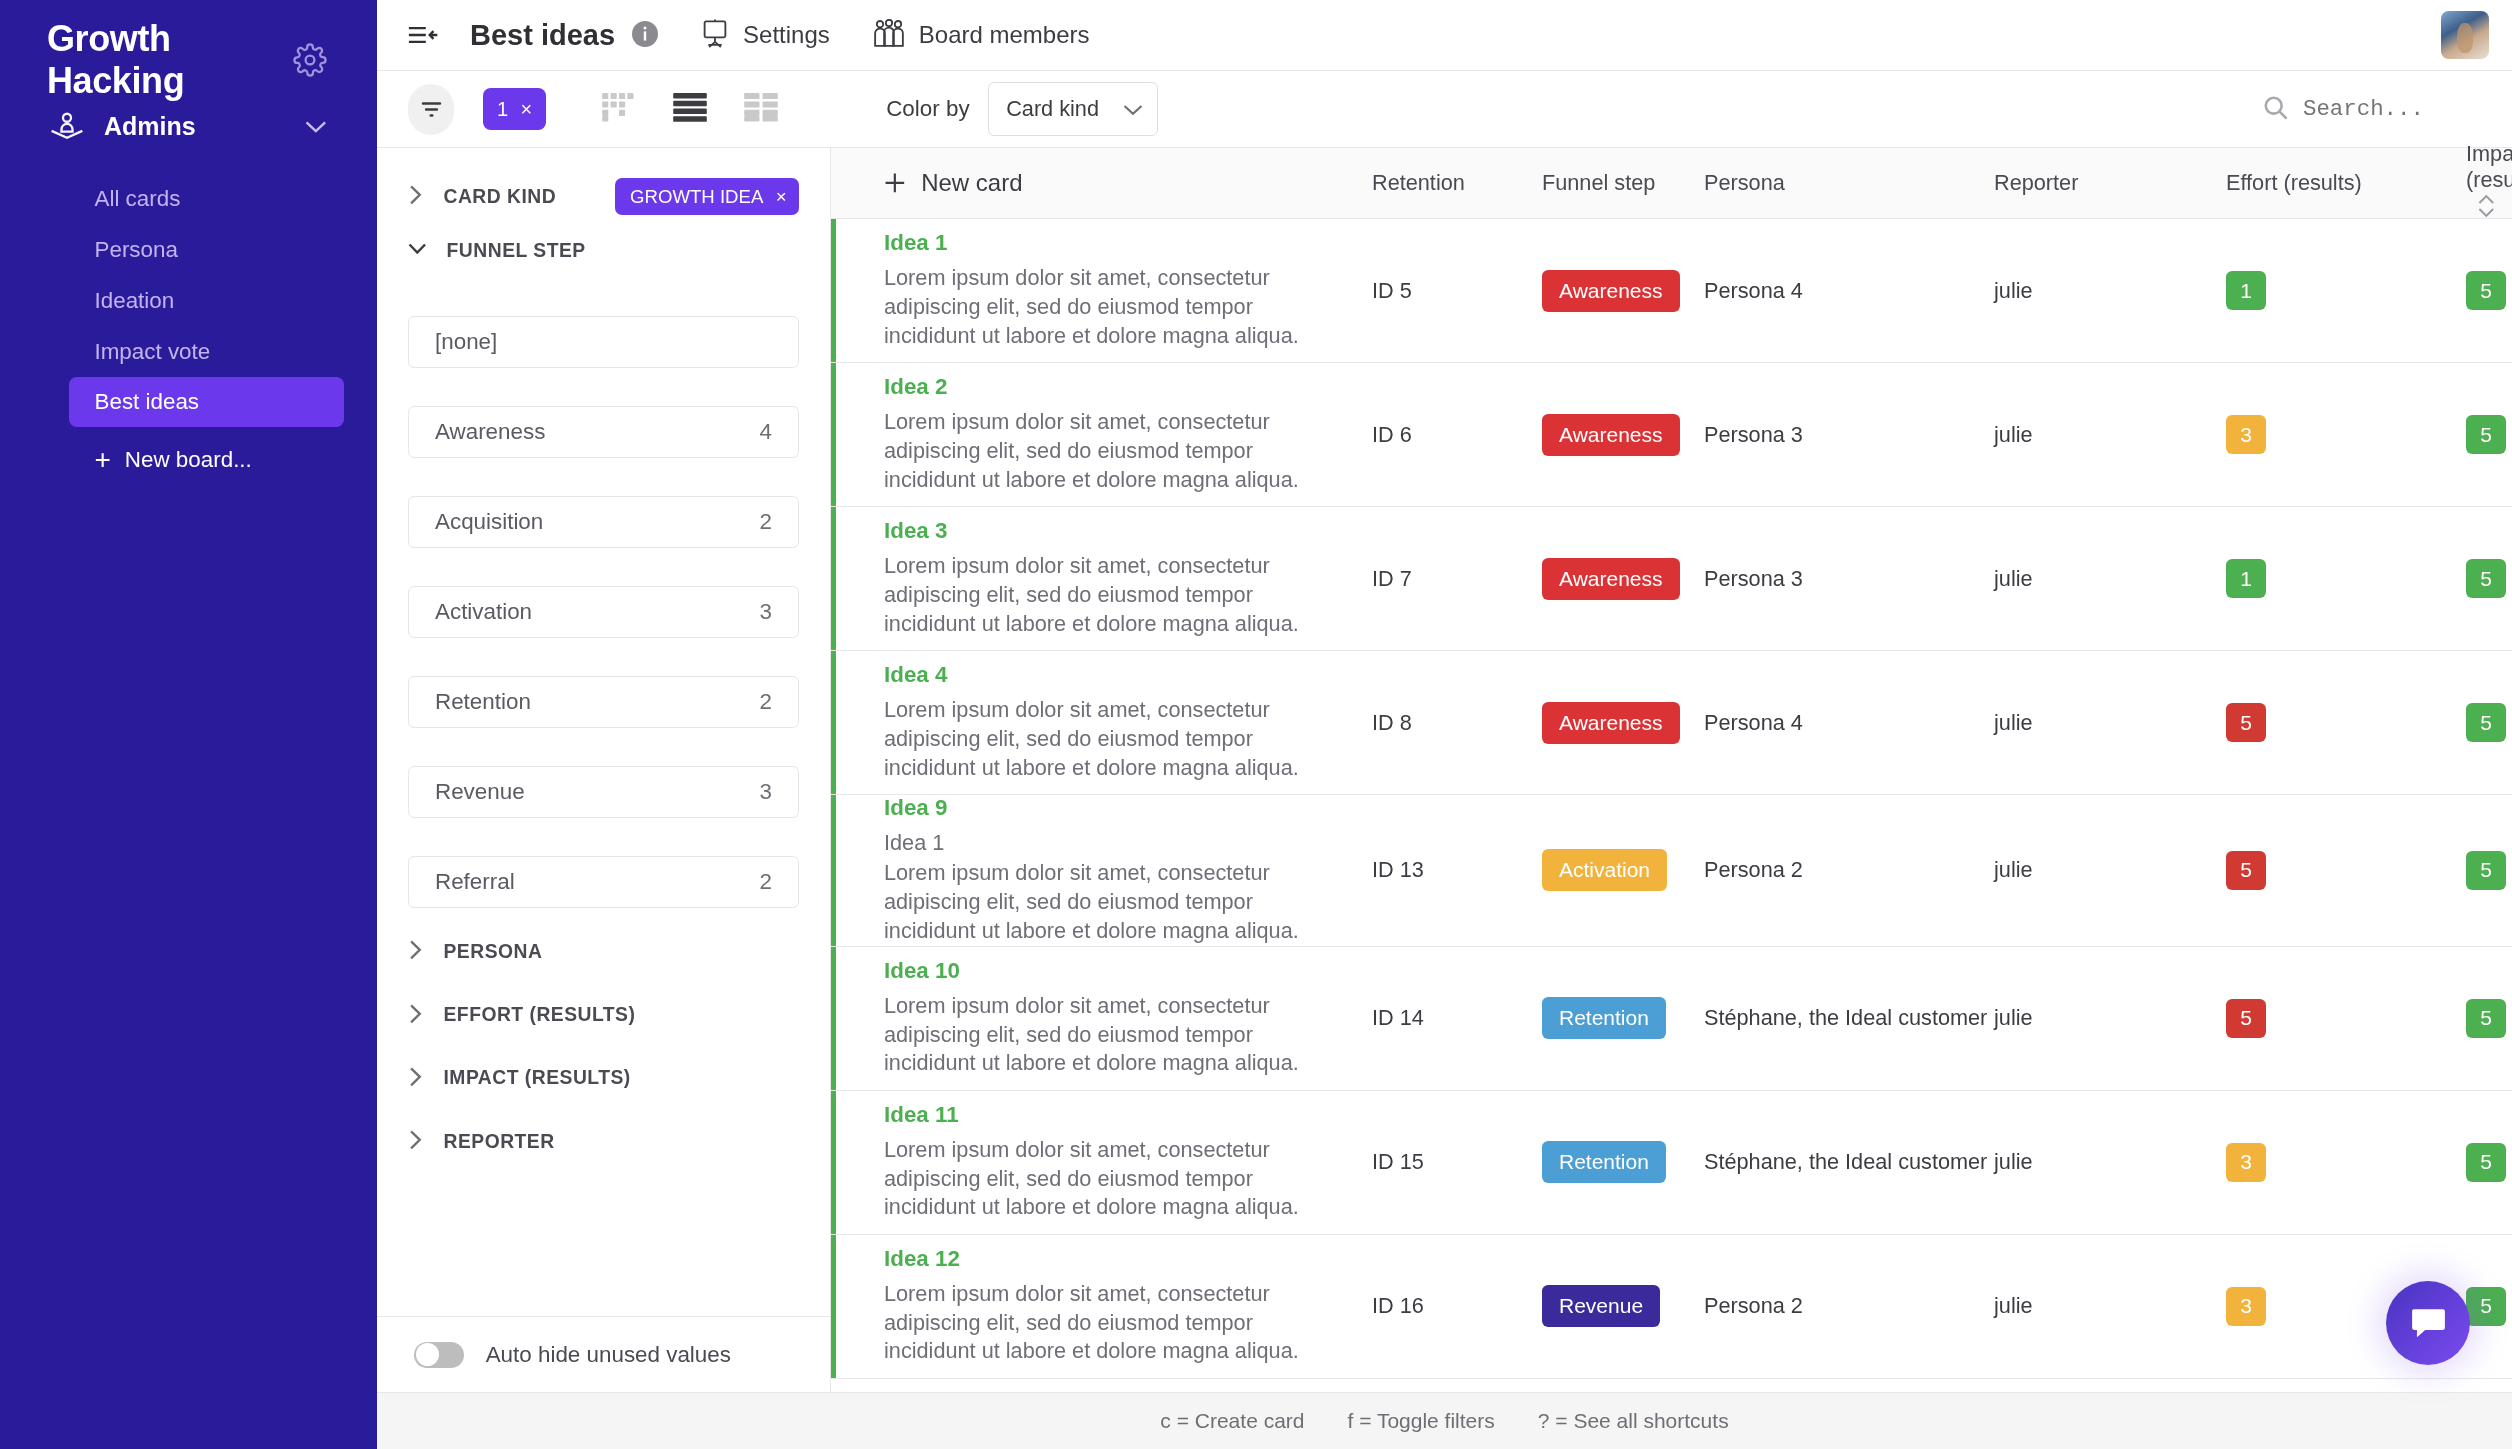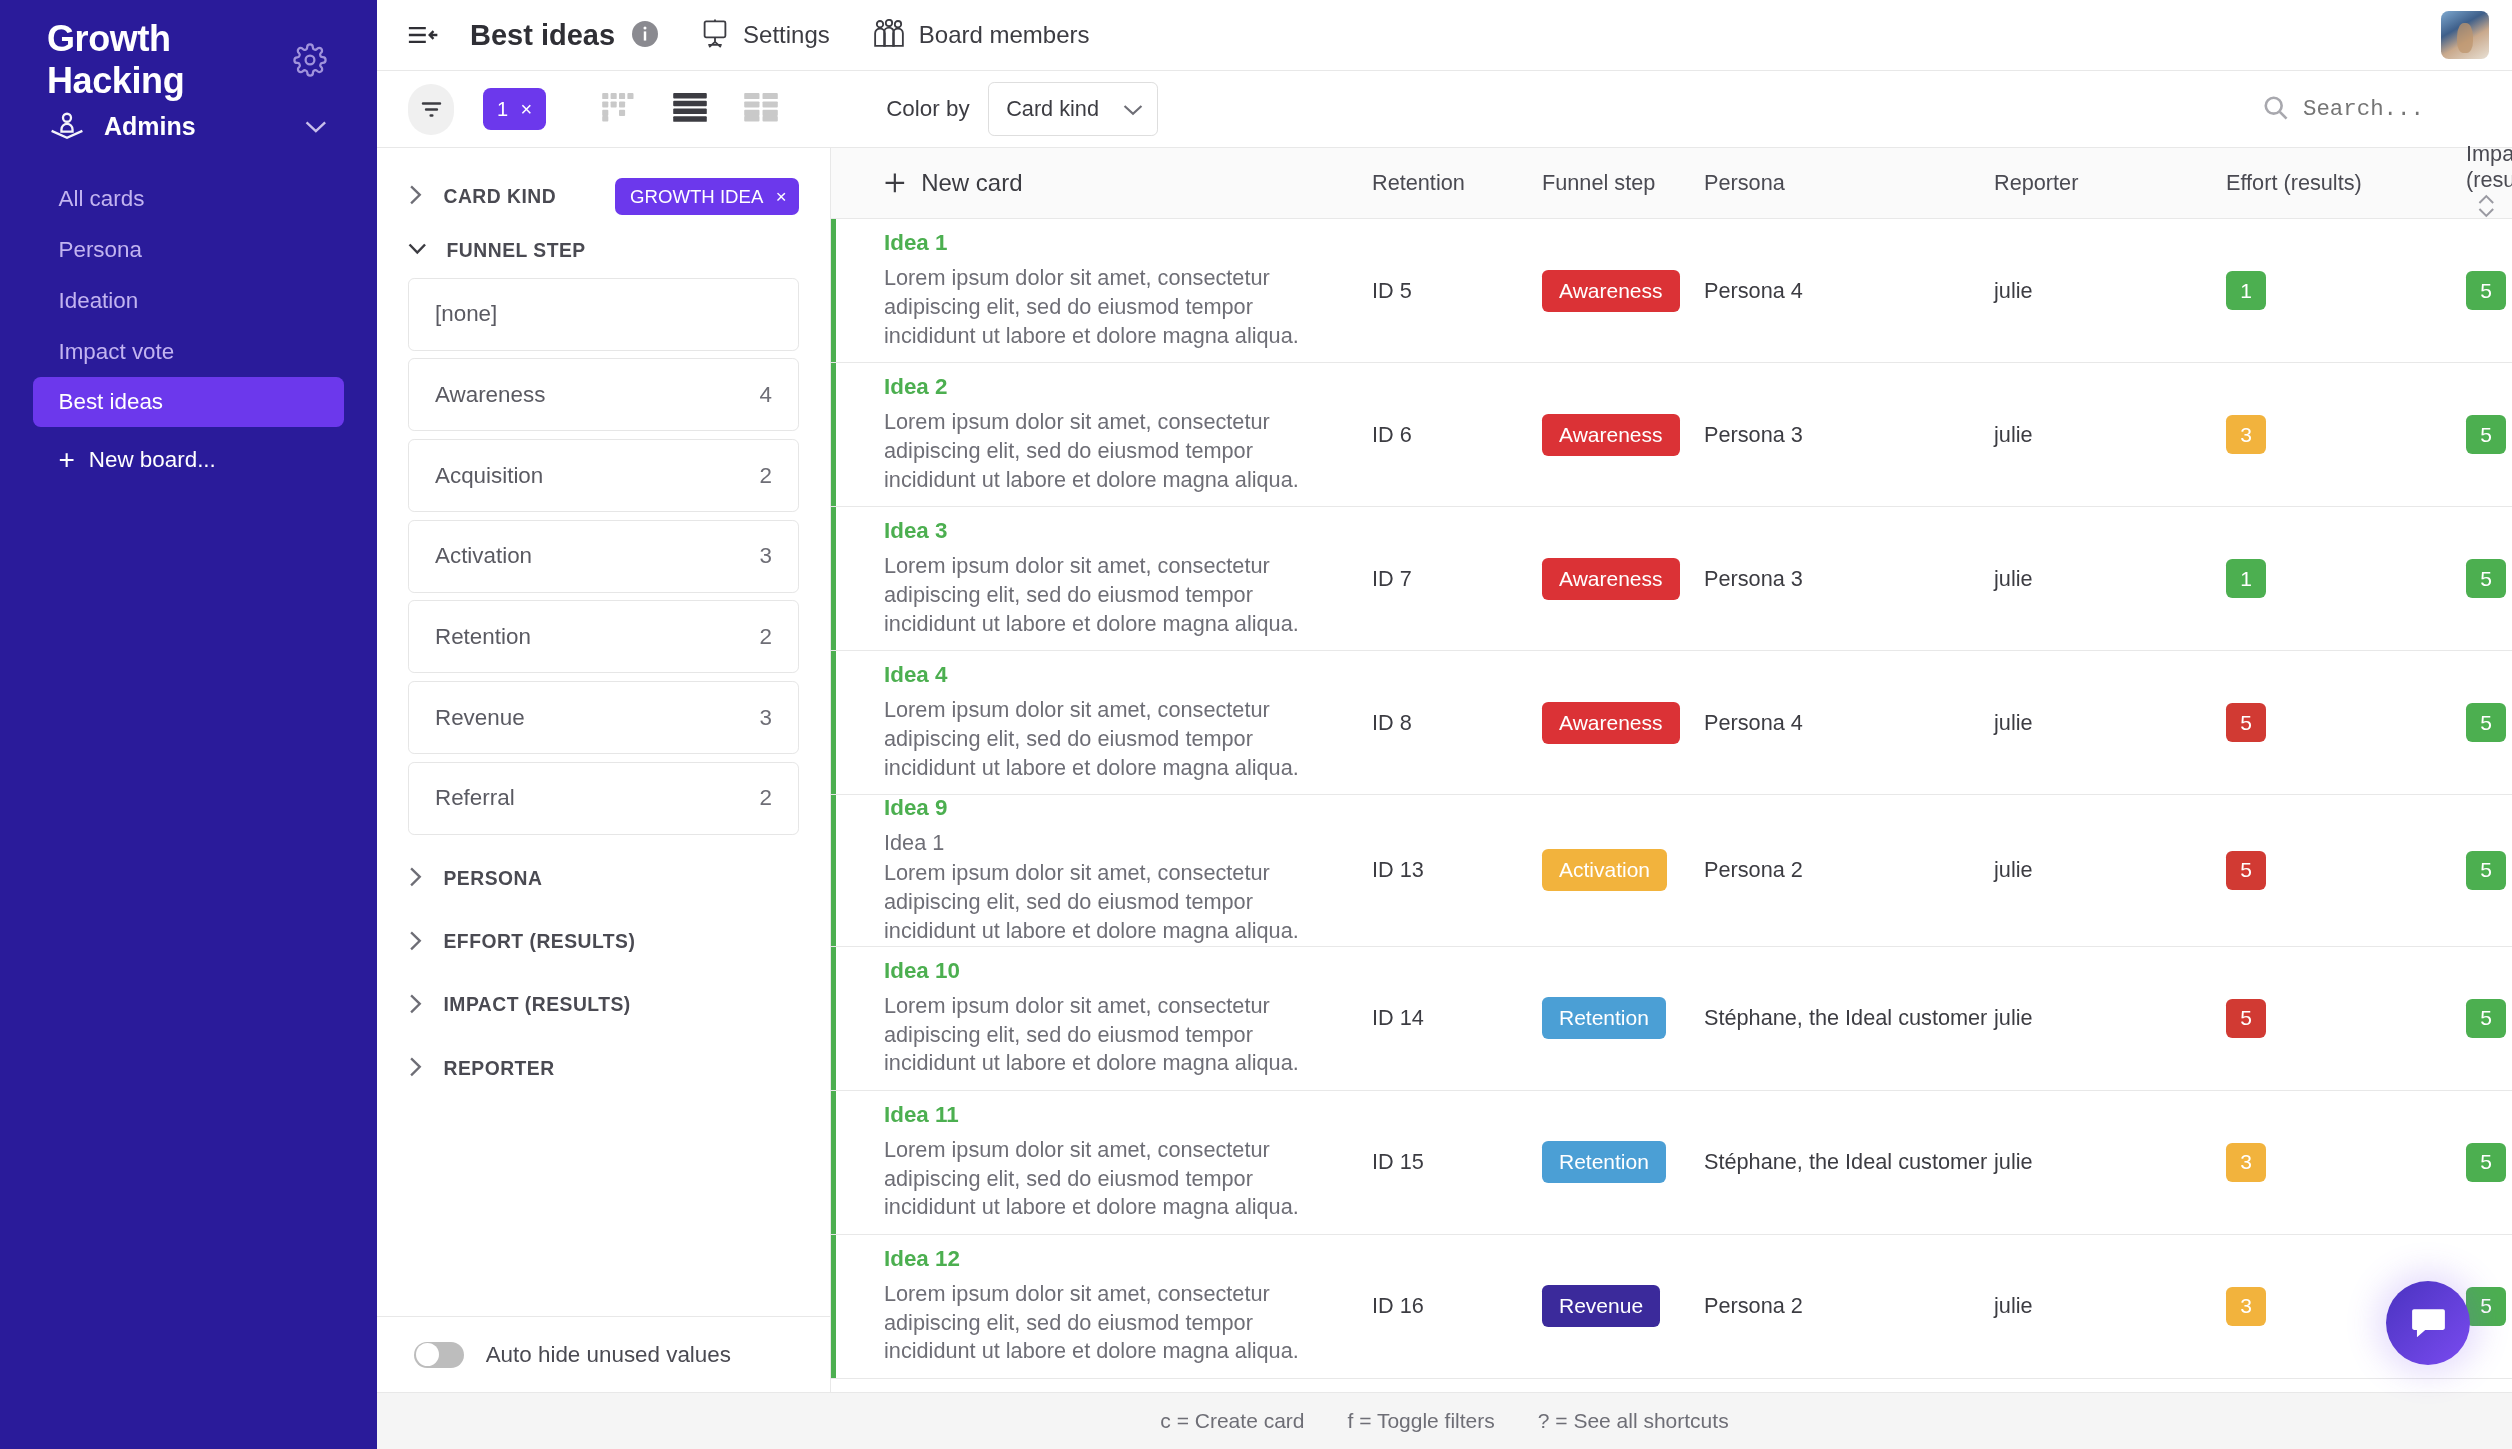--- a/index.html
+++ b/index.html
@@ -28,21 +28,21 @@
   .gear-icon { width: 34px; height: 34px; opacity: .75; cursor: pointer; }
   .workspace-row {
     display: flex; align-items: center;
     padding: 0 34px 0 31px; height: 67px; margin-top: 6.2px;
     cursor: pointer;
     justify-content: flex-end;
   }
   .ws-icon { width: 40px; height: 34px; flex: 0 0 40px; opacity: .95; }
   .ws-label { font-size: 25px; font-weight: bold; margin-left: 17px; flex: 1; }
   .ws-chevron { width: 21.7px; height: 14px; opacity: .85; }
-  .board-list { margin-top: 14px; padding: 0 17px; }
+  .board-list { margin-top: 14px; padding: 0 17px; margin-left: 36px; }
   .board-item {
     height: 50px; display: flex; align-items: center;
     padding-left: 25.5px; border-radius: 7.7px;
     font-size: 22.4px; color: #C2B4F0; cursor: pointer;
     margin-bottom: 0.8px;
   }
   .board-item.active { background: #6C38EC; color: #ffffff; }
   .new-board {
     display: flex; align-items: center; gap: 14px;
     padding-left: 25.5px; height: 50px; margin-top: 7.7px;
@@ -123,24 +123,25 @@
     height: 54px; cursor:pointer;
   }
   .fgroup-left { display:flex; align-items:center; gap: 20px; }
   .fgroup-title { font-size: 19.3px; font-weight: bold; color:#4A4A52; letter-spacing:0.5px; }
   .tag-chip {
     background:#6C38EC; color:#fff; border-radius: 7px; height: 37px;
     padding: 0 12.4px 0 15.5px; display:flex; align-items:center; gap:12.4px;
     font-size: 18.6px; cursor:pointer;
   }
   .fopt {
-    height: 73px; border: 0.8px solid #E6E6E6; border-radius: 6.2px;
+    height: 52px; border: 0.8px solid #E6E6E6; border-radius: 6.2px;
     display:flex; align-items:center; justify-content: space-between;
     padding: 0 26px; margin-bottom: 7.7px; font-size: 22.4px; color:#5A5A62;
     cursor:pointer;
+    margin-top:38px;
   }
   .fopt .cnt { color:#6E6E76; }
   .fgroup-spacer { height: 9.3px; }
   .autohide {
     border-top: 0.8px solid #E8E8E8; height: 76px; flex: 0 0 76px;
     display:flex; align-items:center; gap: 21.7px; padding-left: 37px;
   }
   .toggle {
     width: 50px; height: 26px; border-radius: 13px; background:#BDBDBD;
     position: relative; cursor:pointer; flex: 0 0 50px;

